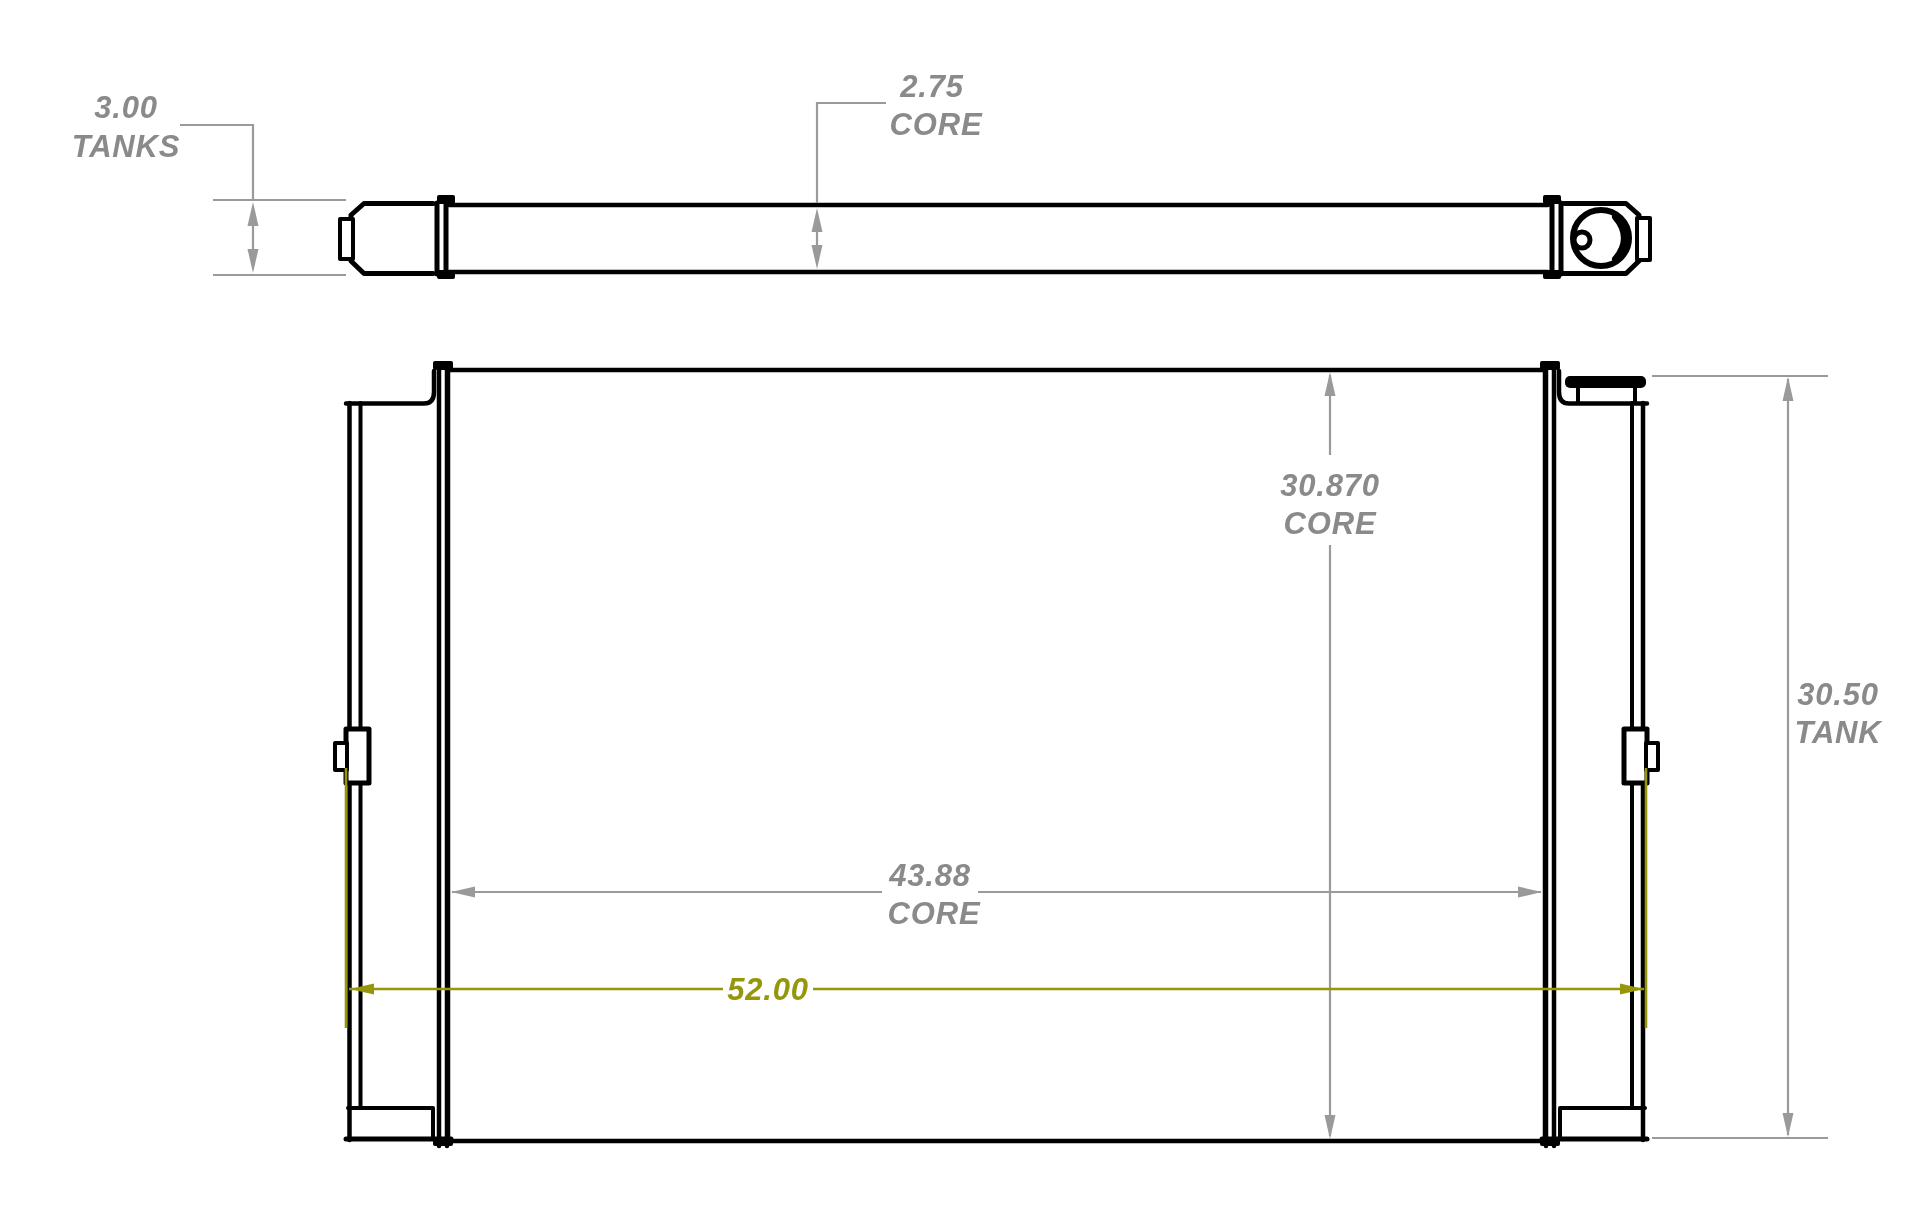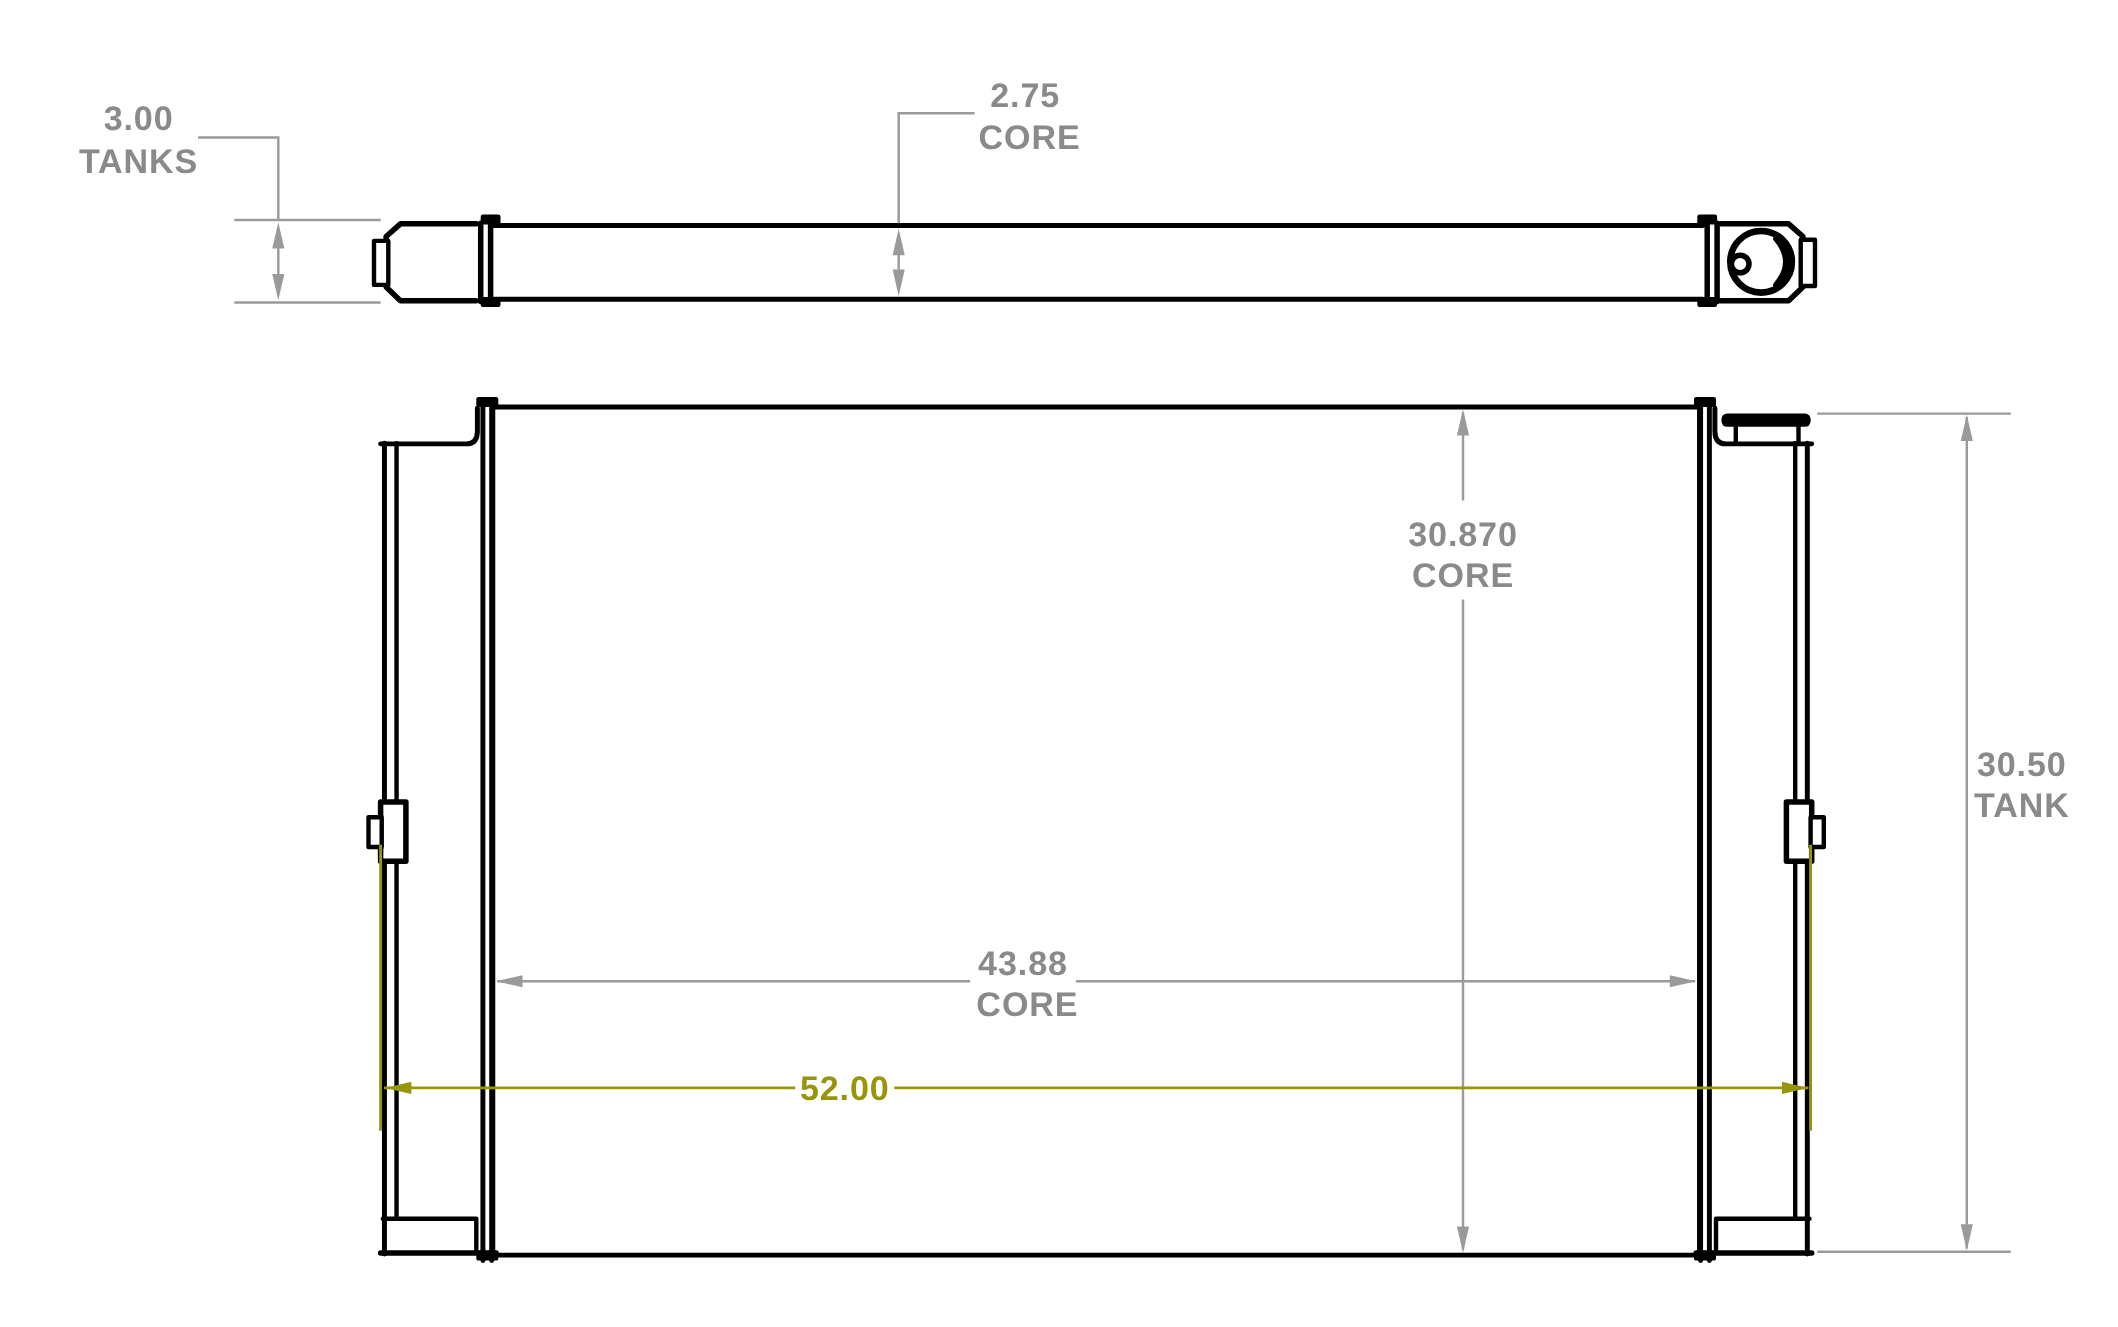--- a/index.html
+++ b/index.html
@@ -3,21 +3,21 @@
 <meta charset="utf-8">
 <style>
   :root{
     --object-line:#000000;
     --dimension:#8a8a8a;
     --dimension-line:#9a9a9a;
     --highlight:#96960a;
     --background:#ffffff;
   }
   html,body{margin:0;padding:0;background:var(--background);}
-  .stage{position:relative;width:1925px;height:1206px;background:var(--background);overflow:hidden;}
+  .stage{position:relative;width:1925px;height:1206px;background:var(--background);overflow:hidden;font-style:italic;}
   svg{display:block;}
   
   .obj{stroke:var(--object-line);fill:none;stroke-linecap:round;stroke-linejoin:round;}
   .objfill{fill:var(--object-line);stroke:none;}
   .objwhite{fill:var(--background);stroke:var(--object-line);stroke-linejoin:round;}
   
   .dim{stroke:var(--dimension-line);fill:none;stroke-width:2.2;}
   .dimarrow{fill:var(--dimension-line);stroke:none;}
   .hl{stroke:var(--highlight);fill:none;stroke-width:2.6;}
   .hlarrow{fill:var(--highlight);stroke:none;}

